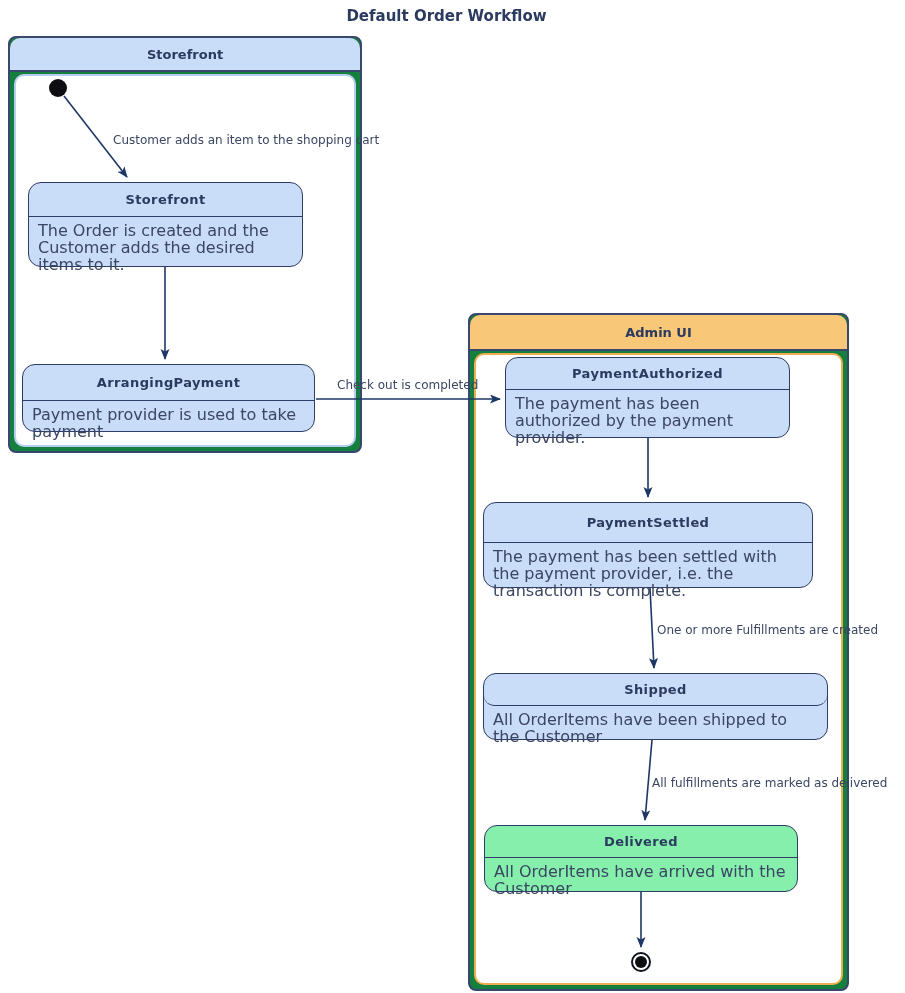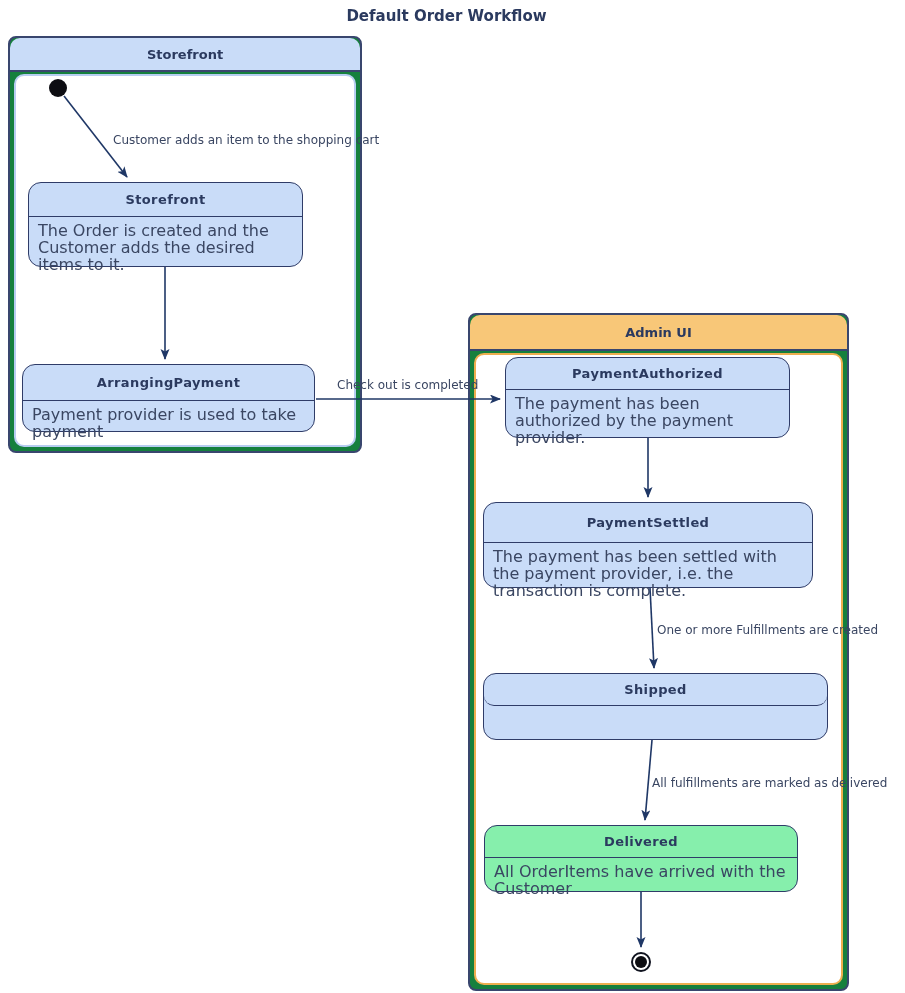--- a/index.html
+++ b/index.html
@@ -98,20 +98,21 @@
     <div class="state-body">The payment has been authorized by the payment provider.</div>
   </div>
 
   <div class="state" style="left:483px; top:502px; width:330px; height:86px;">
     <div class="state-title" style="height:40px;">PaymentSettled</div>
     <div class="state-body">The payment has been settled with the payment provider, i.e. the transaction is complete.</div>
   </div>
 
   <div class="state" style="left:483px; top:673px; width:345px; height:67px;">
     <div class="state-title" style="height:32px;border-radius:10px;">Shipped</div>
+    <div class="state-body">All OrderItems have been shipped to the Customer</div>
   </div>
 
   <div class="state green" style="left:484px; top:825px; width:314px; height:67px;">
     <div class="state-title" style="height:32px;">Delivered</div>
     <div class="state-body">All OrderItems have arrived with the Customer</div>
   </div>
 
   <div class="final-node" style="left:631px; top:952px;"></div>
 
   <svg class="edges" width="905" height="993" viewBox="0 0 905 993">

